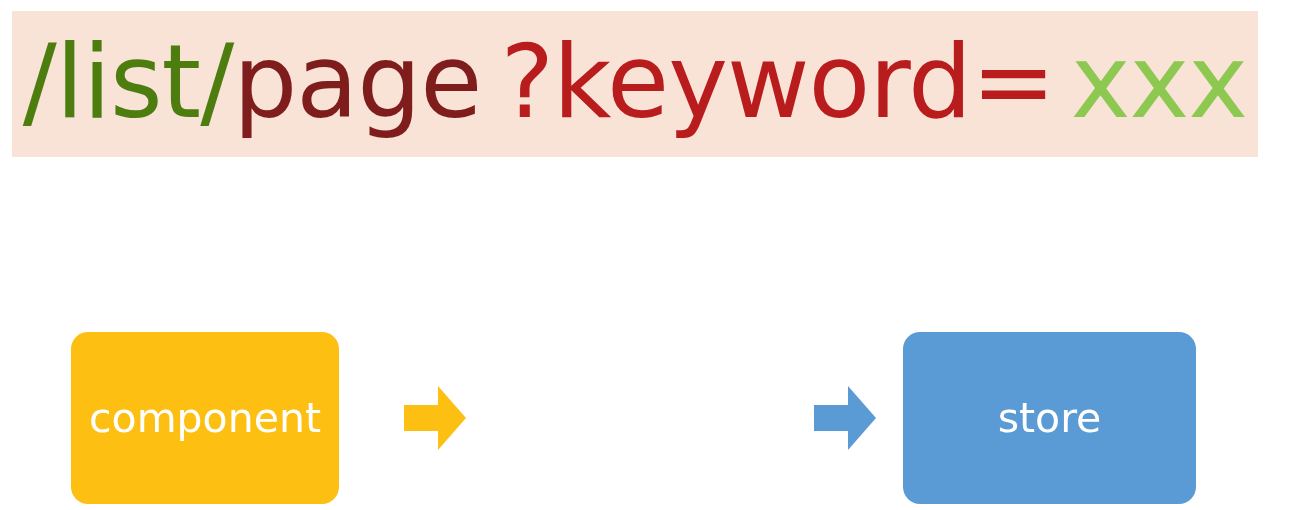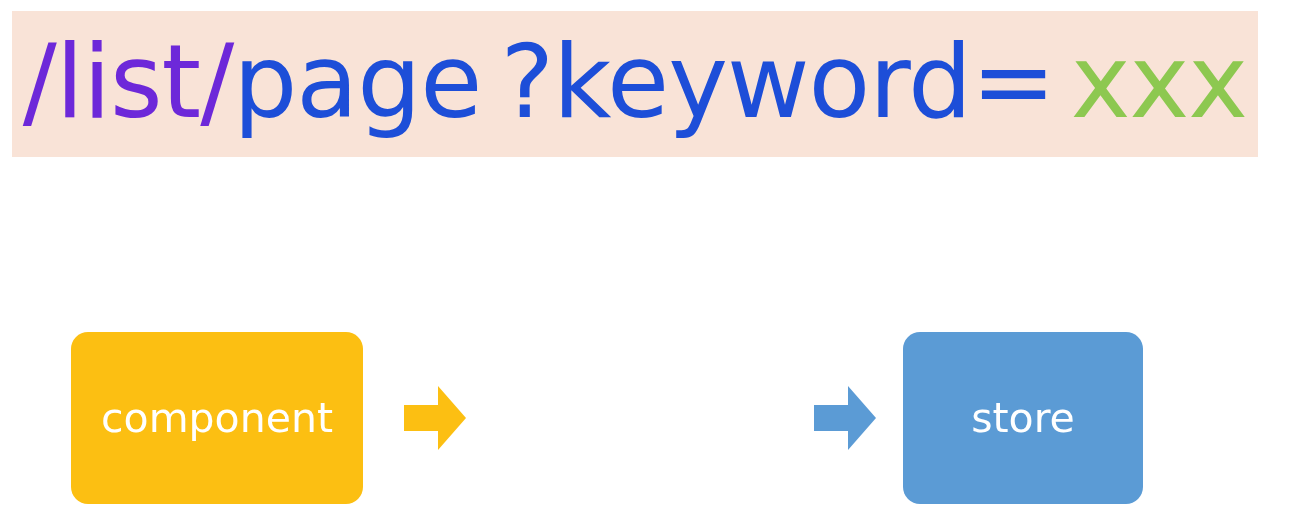--- a/index.html
+++ b/index.html
@@ -35,23 +35,23 @@
   .url-line {
     white-space: nowrap;
     font-family: "DejaVu Sans", sans-serif;
     font-size: 101px;
     font-weight: 400;
     line-height: 1;
     letter-spacing: -1px;
     position: relative;
     top: -2px;
   }
-  .seg-path   { color: #6d28d9; }
-  .seg-page   { color: #1d4ed8; margin-top: 32px; }
-  .seg-query  { color: #1d4ed8; margin-left: 19px; }
+  .seg-path   { color: #4d7c0f; }
+  .seg-page   { color: #7f1d1d; margin-top: 32px; }
+  .seg-query  { color: #b91c1c; margin-left: 19px; }
   .seg-value  { color: #8dc850; margin-left: 16px; }
 
   
   .flow {
     position: absolute;
     left: 0;
     top: 332px;
     width: 1303px;
     height: 172px;
   }
@@ -69,31 +69,31 @@
     color: #ffffff;
     font-family: "DejaVu Sans", sans-serif;
     font-size: 41px;
     font-weight: 400;
     line-height: 1;
     letter-spacing: 0px;
     white-space: nowrap;
   }
   .node-component {
     left: 71px;
-    width: 292px;
+    width: 268px;
     background: #fcbf12;
   }
   .node-action {
     left: 487px;
     width: 295px;
     background: #2ee055;
   }
   .node-store {
     left: 903px;
-    width: 240px;
+    width: 293px;
     background: #5b9bd5;
   }
 
   
   .arrow {
     position: absolute;
     top: 52px;
     width: 62px;
     height: 68px;
   }

